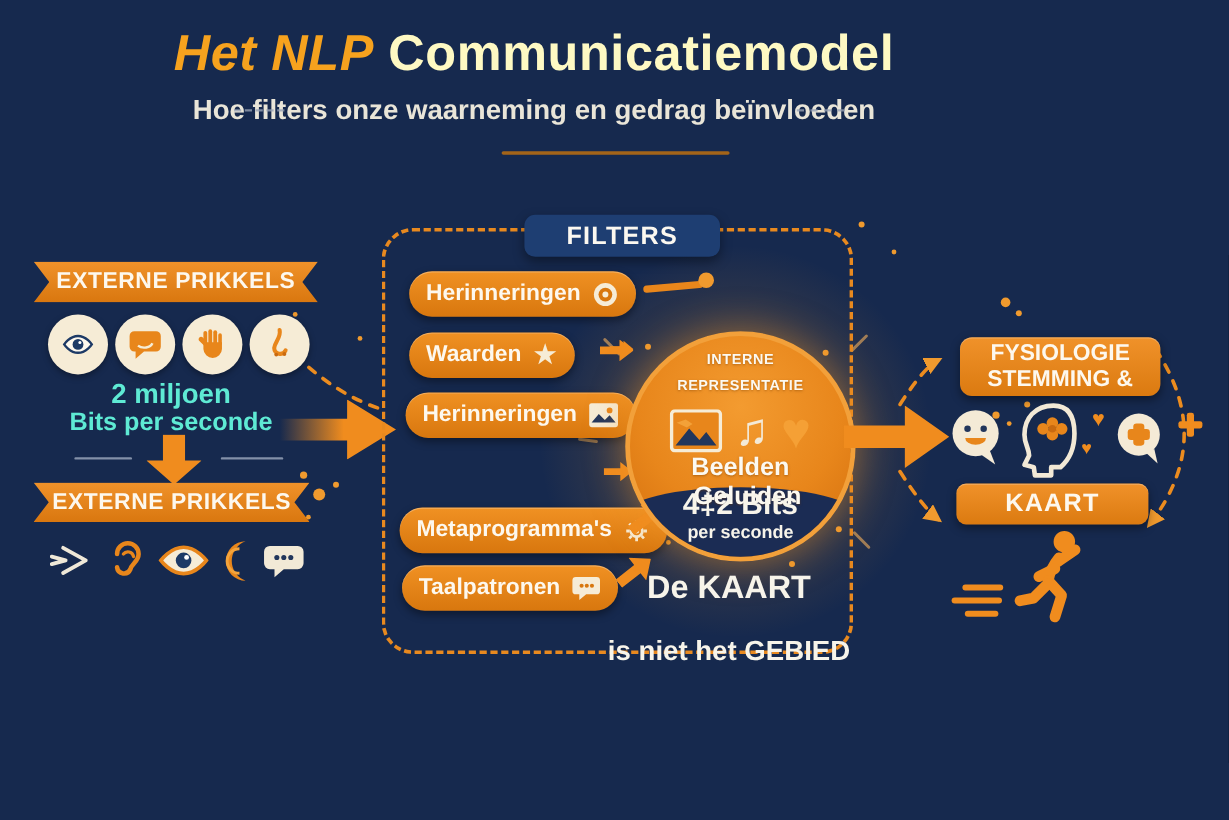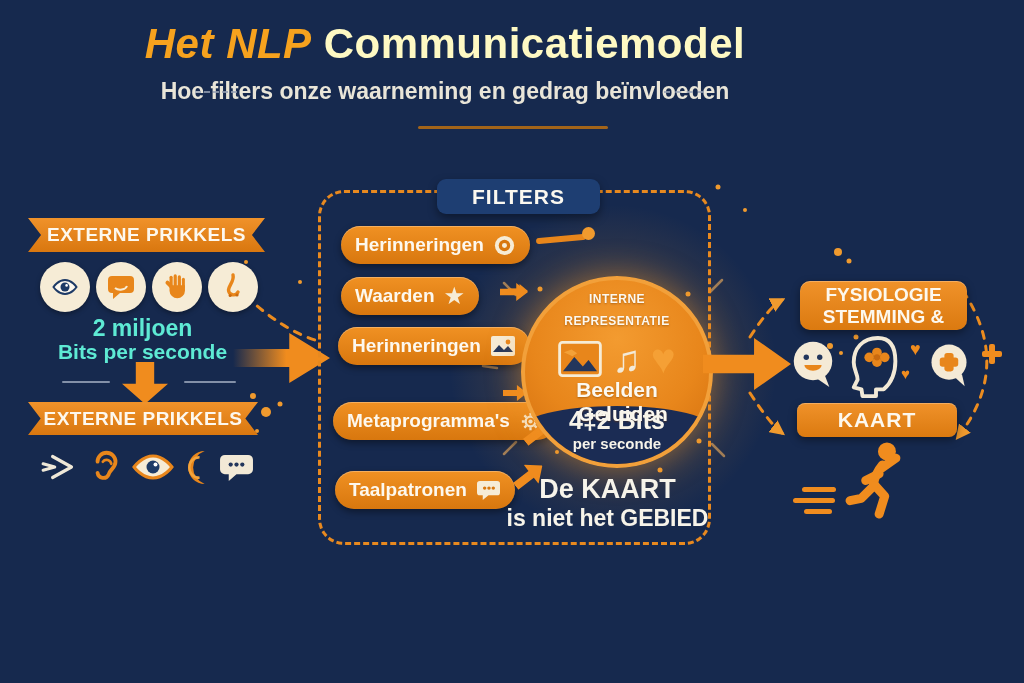--- a/index.html
+++ b/index.html
@@ -243,21 +243,21 @@
         <svg viewBox="0 0 26 22" width="26" height="22">
           <rect x="1" y="1" width="24" height="20" rx="2" fill="#F6ECD6"></rect>
           <path d="M3 17 l6 -7 5 5 4 -4 5 6 z" fill="#22365c"></path>
           <circle cx="18" cy="7" r="2.4" fill="#E8861B"></circle>
         </svg>
       </span>
   </div>
 
   <div class="abs arrow-right" style="left:503px;top:385px;width:24px;height:16px;"></div>
 
-  <div class="abs pill" style="left:333px;top:402px;">
+  <div class="abs pill" style="left:333px;top:423px;">
     <span>Metaprogramma's</span>
     <span>
         <svg viewBox="0 0 24 24" width="23" height="23">
           <g stroke="#F6ECD6" stroke-width="2.4" fill="none">
             <circle cx="12" cy="12" r="5"></circle>
             <path d="M12 3v3M12 18v3M3 12h3M18 12h3M5.6 5.6l2.1 2.1M16.3 16.3l2.1 2.1M18.4 5.6l-2.1 2.1M7.7 16.3l-2.1 2.1"></path>
           </g>
           <circle cx="12" cy="12" r="2.2" fill="#F6ECD6"></circle>
         </svg>
       </span>
@@ -298,21 +298,21 @@
     <div class="rep-caption" style="top:98px;">
       <span>Beelden</span>
       <span style="margin-left:12px;">Geluiden</span>
     </div>
     <div class="rep-bits" style="top:126px;font-size:25px;">4‡2 Bits</div>
     <div class="rep-bits" style="top:155px;font-size:15px;">per seconde</div>
   </div>
 
   <div class="abs map-note" style="left:500px;top:474px;width:215px;">
     <div style="font-size:27px;">De KAART</div>
-    <div style="font-size:23px;">is niet het GEBIED</div>
+    <div style="font-size:23px;margin-top:24px;">is niet het GEBIED</div>
   </div>
 
   <div class="abs arrow-right" style="left:703px;top:338px;width:88px;height:52px;"></div>
 
   <div class="abs out-box" style="left:800px;top:281px;width:167px;height:49px;font-size:19px;line-height:22px;padding-top:3px;box-sizing:border-box;">
     <div>FYSIOLOGIE</div>
     <div>STEMMING &amp;</div>
   </div>
 
   <div class="abs" style="left:788px;top:338px;">

